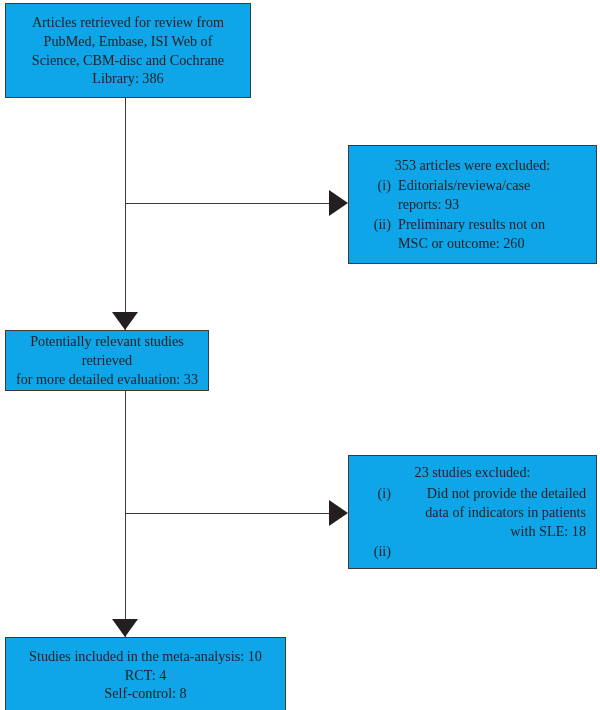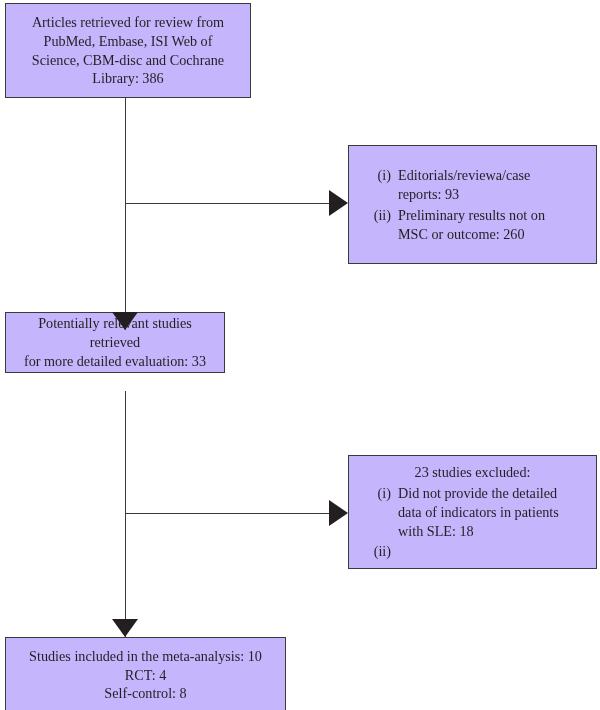--- a/index.html
+++ b/index.html
@@ -18,39 +18,39 @@
     width: 600px;
     height: 710px;
     background: #ffffff;
     overflow: hidden;
   }
 
   .node {
     position: absolute;
     box-sizing: border-box;
     border: 1.6px solid #3a3a3a;
-    background: #c4b5fd;
+    background: #0ea5e9;
     display: flex;
     flex-direction: column;
     justify-content: center;
   }
 
   .node-text {
     text-align: center;
     font-size: 14.2px;
     line-height: 1.32;
     color: #231f20;
     padding: 0 6px;
     white-space: pre-line;
   }
 
   
   #node-identification { left: 5px;   top: 3px;   width: 246px; height: 95px; }
   #node-excluded-1     { left: 348px; top: 145px; width: 249px; height: 119px; }
-  #node-screened       { left: 5px;   top: 312px; width: 220px; height: 61px; }
+  #node-screened       { left: 5px;   top: 330px; width: 204px; height: 61px; }
   #node-excluded-2     { left: 348px; top: 455px; width: 249px; height: 114px; }
   #node-included       { left: 5px;   top: 637px; width: 281px; height: 76px; }
 
   
   .excl-title {
     text-align: center;
     font-size: 14.2px;
     line-height: 1.32;
     margin-bottom: 1px;
   }
@@ -70,21 +70,21 @@
     width: 30px;
     text-align: right;
     padding-right: 7px;
     white-space: nowrap;
   }
   .excl-body {
     flex: 1 1 auto;
     white-space: pre-line;
   }
   .excl-body.centered { }
-  .excl-body.left     { text-align: left; }
+  .excl-body.left     { text-align: right; }
 
   
   .conn {
     position: absolute;
     background: #3a3a3a;
   }
   .conn-v { width: 1.7px; }
   .conn-h { height: 1.7px; }
 
   .arrow-down {
@@ -126,20 +126,21 @@
 <div id="flowchart">
 
   <div class="node" id="node-identification">
     <div class="node-text">Articles retrieved for review from
 PubMed, Embase, ISI Web of
 Science, CBM-disc and Cochrane
 Library: 386</div>
   </div>
 
   <div class="node" id="node-excluded-1">
+    <div class="excl-title">353 articles were excluded:</div>
     <div class="excl-list">
       <div class="excl-item">
         <span class="excl-marker">(i)</span>
         <span class="excl-body centered">Editorials/reviewa/case
 reports: 93</span>
       </div>
       <div class="excl-item">
         <span class="excl-marker">(ii)</span>
         <span class="excl-body centered">Preliminary results not on
 MSC or outcome: 260</span>

